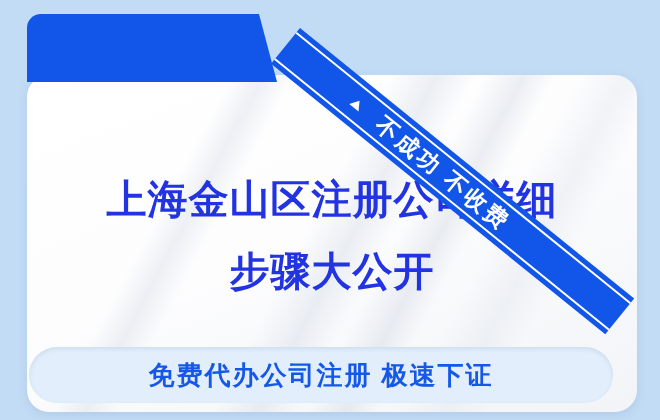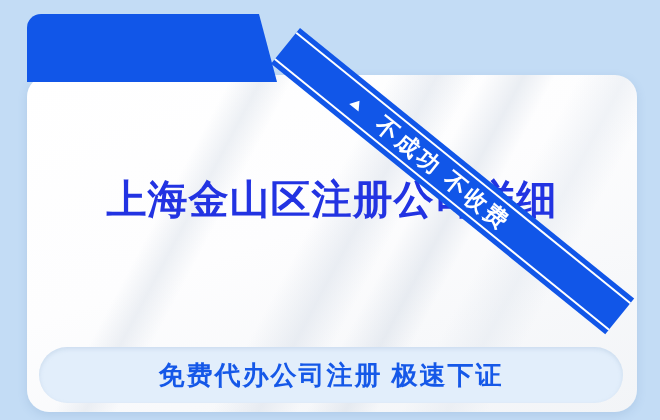--- a/index.html
+++ b/index.html
@@ -96,21 +96,21 @@
     letter-spacing: 1px;
   }
   .headline-line {
     display: block;
     white-space: nowrap;
   }
 
   
   .cta-pill {
     position: absolute;
-    left: 12px;
+    left: 2px;
     top: 272px;
     width: 584px;
     height: 56px;
     border-radius: 28px;
     background: #e2eefb;
     box-shadow: 0 2px 4px rgba(160,185,215,0.35) inset;
     display: flex;
     align-items: center;
     justify-content: center;
   }
@@ -172,20 +172,21 @@
 <div id="poster">
 
   <div class="brand-tab"></div>
   <div class="brand-tab-label">上海壹隆</div>
 
   <div class="card">
     <div class="card-sheen"></div>
 
     <div class="headline">
       <span class="headline-line">上海金山区注册公司详细</span>
+      <span class="headline-line">步骤大公开</span>
     </div>
 
     <div class="cta-pill">
       <span class="cta-pill-label">免费代办公司注册 极速下证</span>
     </div>
   </div>
 
   <div class="ribbon">
     <div class="ribbon-rule top"></div>
     <div class="ribbon-rule bottom"></div>

